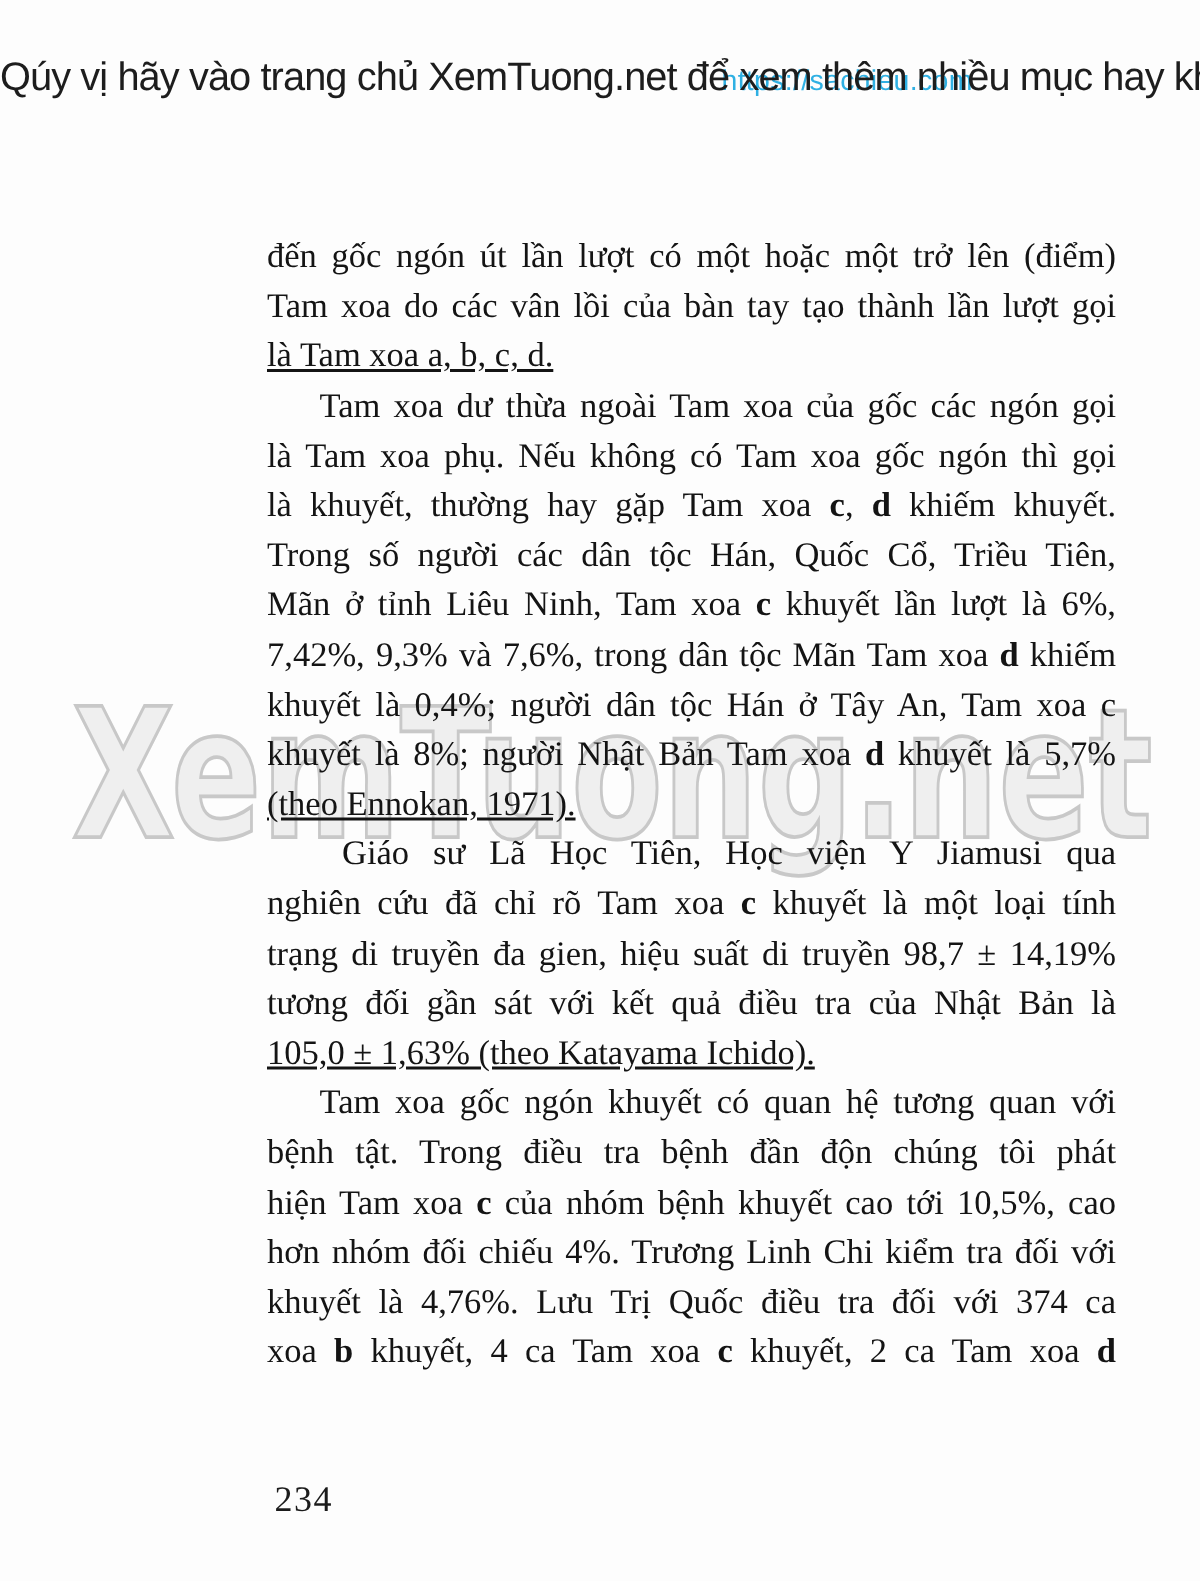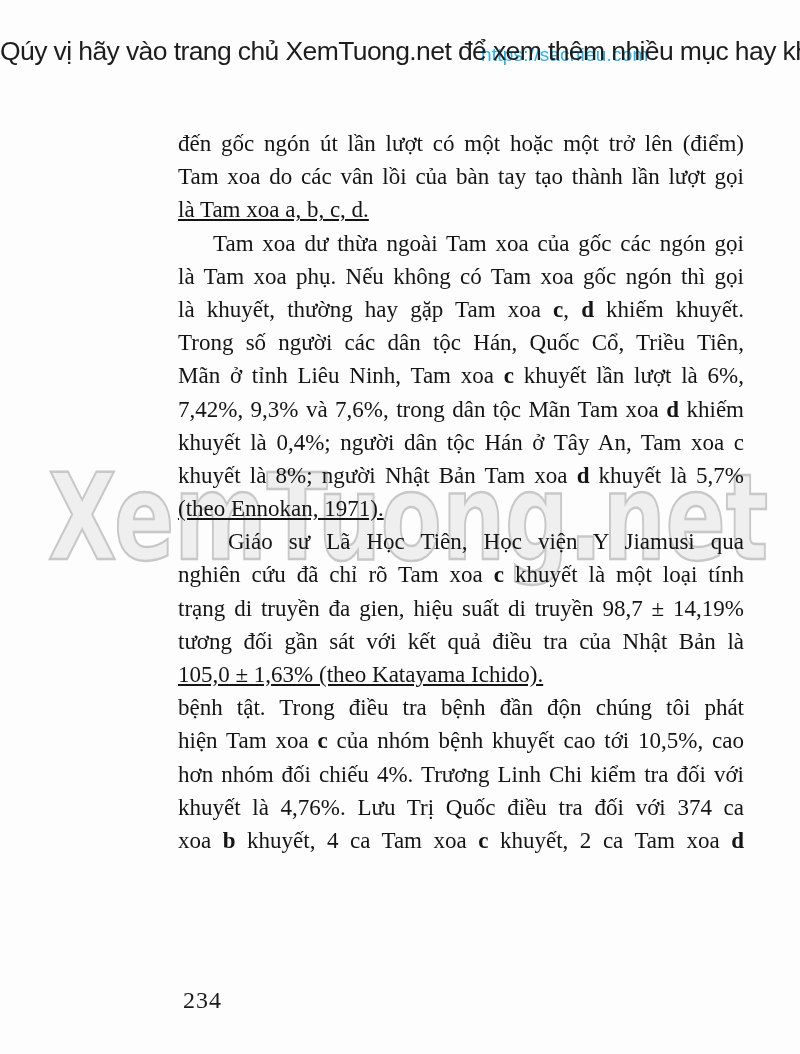--- a/index.html
+++ b/index.html
@@ -36,21 +36,21 @@
     font-size:120px; line-height:1;
     white-space:nowrap;
     color:#efefef;
     -webkit-text-stroke:2.5px #c8c8c8;
     text-shadow:0 0 1px #cccccc;
     transform:scaleX(0.74);
     transform-origin:left top;
   }
   
   .body-text {
-    position:absolute; top:127px; left:178px; width:566px;
+    position:absolute; top:154px; left:178px; width:566px;
     z-index:2;
     font-size:23px; color:#141414;
   }
   .line {
     height:33.2px; line-height:33.2px;
     overflow:hidden;
     text-align:justify;
     text-align-last:justify;
   }
   .line.last { text-align-last:left;text-decoration:underline; }
@@ -85,20 +85,21 @@
       <div class="line"><span>Mãn ở tỉnh Liêu Ninh, Tam xoa </span><b>c</b><span> khuyết lần lượt là 6%,</span></div>
       <div class="line"><span>7,42%, 9,3% và 7,6%, trong dân tộc Mãn Tam xoa </span><b>d</b><span> khiếm</span></div>
       <div class="line"><span>khuyết là 0,4%; người dân tộc Hán ở Tây An, Tam xoa c</span></div>
       <div class="line"><span>khuyết là 8%; người Nhật Bản Tam xoa </span><b>d</b><span> khuyết là 5,7%</span></div>
       <div class="line last"><span>(theo Ennokan, 1971).</span></div>
       <div class="line" style="text-indent: 50px;"><span>Giáo sư Lã Học Tiên, Học viện Y Jiamusi qua</span></div>
       <div class="line"><span>nghiên cứu đã chỉ rõ Tam xoa </span><b>c</b><span> khuyết là một loại tính</span></div>
       <div class="line"><span>trạng di truyền đa gien, hiệu suất di truyền 98,7 ± 14,19%</span></div>
       <div class="line"><span>tương đối gần sát với kết quả điều tra của Nhật Bản là</span></div>
       <div class="line last"><span>105,0 ± 1,63% (theo Katayama  Ichido).</span></div>
+      <div class="line" style="text-indent: 35px;"><span>Tam xoa gốc ngón khuyết có quan hệ tương quan với</span></div>
       <div class="line"><span>bệnh tật. Trong điều tra bệnh đần độn chúng tôi phát</span></div>
       <div class="line"><span>hiện Tam xoa </span><b>c</b><span> của nhóm bệnh khuyết cao tới 10,5%, cao</span></div>
       <div class="line"><span>hơn nhóm đối chiếu 4%. Trương Linh Chi kiểm tra đối với</span></div>
       <div class="line"><span>khuyết là 4,76%. Lưu Trị Quốc điều tra đối với 374 ca</span></div>
       <div class="line"><span>xoa </span><b>b</b><span> khuyết, 4 ca Tam xoa </span><b>c</b><span> khuyết, 2 ca Tam xoa </span><b>d</b></div>
     </div>
 
   <div class="page-number">234</div>
 
 </div>

